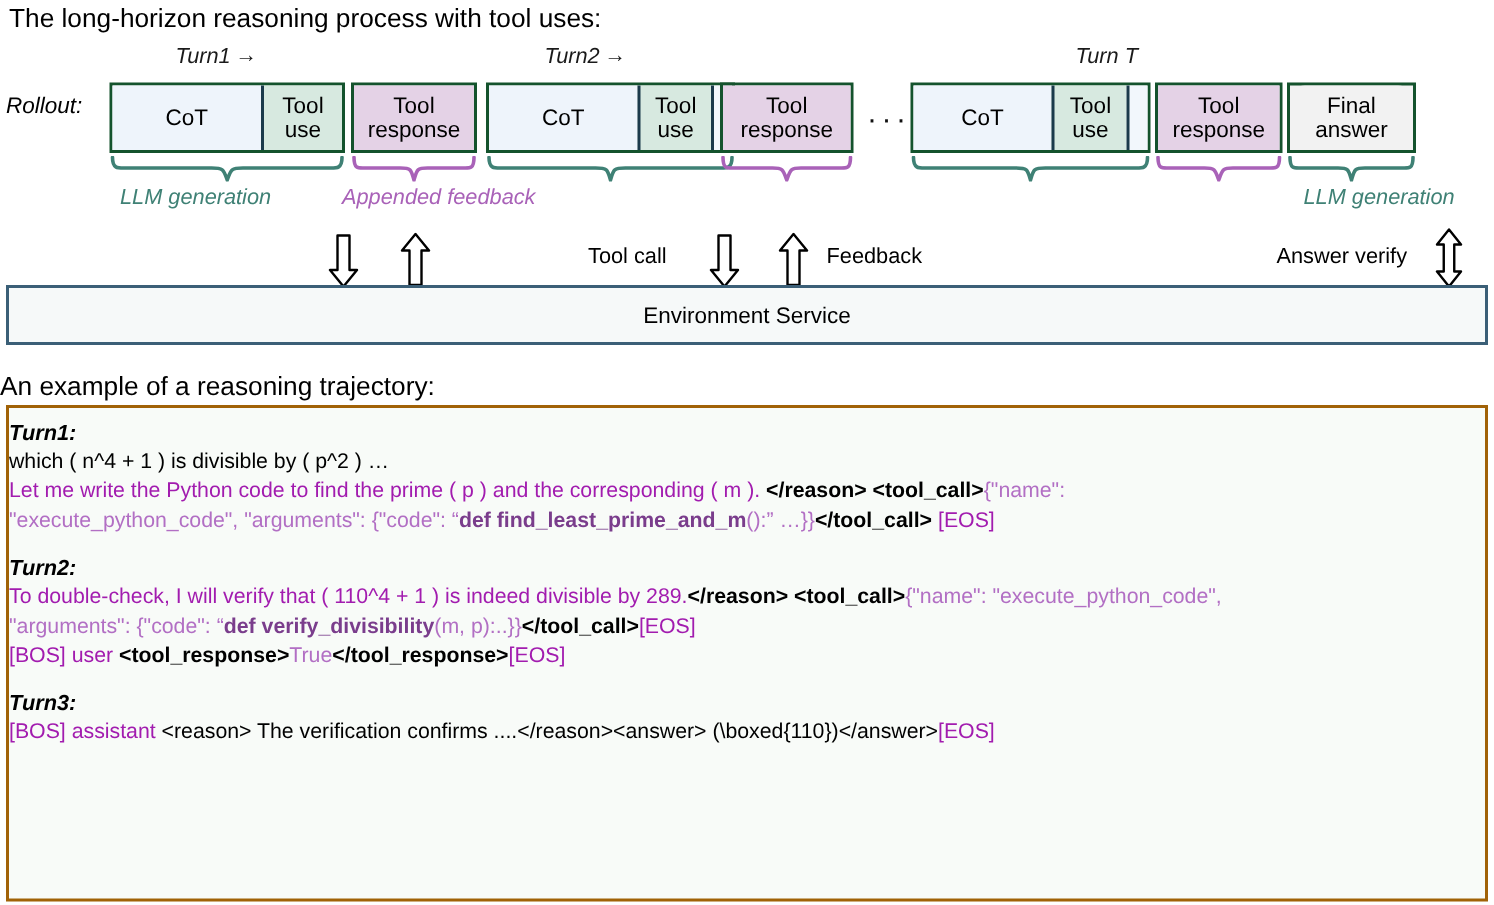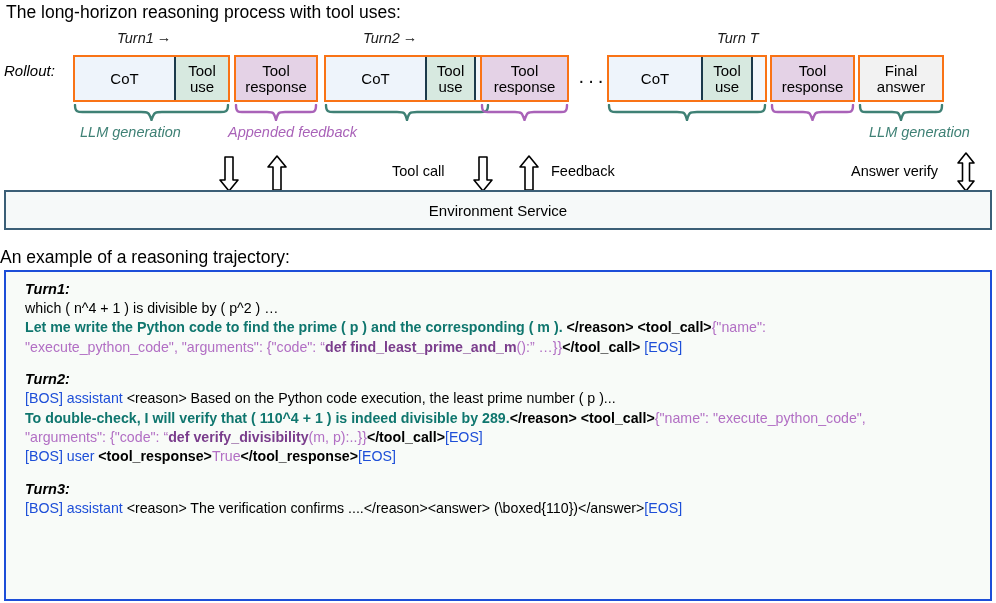--- a/index.html
+++ b/index.html
@@ -44,21 +44,21 @@
     display: inline-block;
     font-style: normal;
     margin-left: 3px;
     transform: translateY(-1px);
   }
 
   .seq-box {
     position: absolute;
     top: 55px;
     height: 47px;
-    border: 2px solid #f97316;
+    border: 2px solid #14532d;
     display: flex;
     align-items: stretch;
     background: #fff;
   }
   .cell {
     display: flex;
     align-items: center;
     justify-content: center;
     text-align: center;
     font-size: 15px;
@@ -118,42 +118,42 @@
     justify-content: center;
     font-size: 15px;
     color: #000;
   }
 
   
   #trajectory {
     position: absolute;
     left: 4px; top: 270px;
     width: 988px; height: 331px;
-    border: 2px solid #1d4ed8;
+    border: 2px solid #a16207;
     background: #f8fbf8;
-    padding: 7px 8px 0 19px;
+    padding: 7px 8px 0 0;
     overflow: hidden;
   }
   .traj-line {
     font-size: 14.2px;
     line-height: 19.4px;
     white-space: nowrap;
     color: #000;
   }
   .turn-head {
     font-weight: bold;
     font-style: italic;
     font-size: 14.5px;
     line-height: 20px;
     color: #000;
   }
   .spacer { height: 12px; }
 
-  .tk    { color: #1d4ed8; }            
-  .pp    { color: #0f766e; font-weight: bold; }            
+  .tk    { color: #a21caf; }            
+  .pp    { color: #a21caf; }            
   .pp2   { color: #b26fc4; }            
   .blk   { color: #000; }
   .bld   { font-weight: bold; color: #000; }
   .bldp  { font-weight: bold; color: #7a3d8c; }
 </style>
 </head>
 <body>
 
 <div id="root">
 
@@ -302,23 +302,20 @@
 
     <div class="traj-line">
       <span class="pp2">"execute_python_code", "arguments": {"code": “</span><span class="bldp">def find_least_prime_and_m</span><span class="pp2">():” …}}</span><span class="bld">&lt;/tool_call&gt;</span> <span class="tk">[EOS]</span>
     </div>
 
 
     <div class="spacer"></div>
 
     <div class="turn-head">Turn2:</div>
 
-    <div class="traj-line">
-      <span class="tk">[BOS] assistant </span><span class="blk">&lt;reason&gt; Based on the Python code execution, the least prime number ( p )...</span>
-    </div>
 
     <div class="traj-line">
       <span class="pp">To double-check, I will verify that ( 110^4 + 1 ) is indeed divisible by 289.</span><span class="bld">&lt;/reason&gt; &lt;tool_call&gt;</span><span class="pp2">{"name": "execute_python_code",</span>
     </div>
 
     <div class="traj-line">
       <span class="pp2">"arguments": {"code": “</span><span class="bldp">def verify_divisibility</span><span class="pp2">(m, p):..}}</span><span class="bld">&lt;/tool_call&gt;</span><span class="tk">[EOS]</span>
     </div>
 
     <div class="traj-line">

